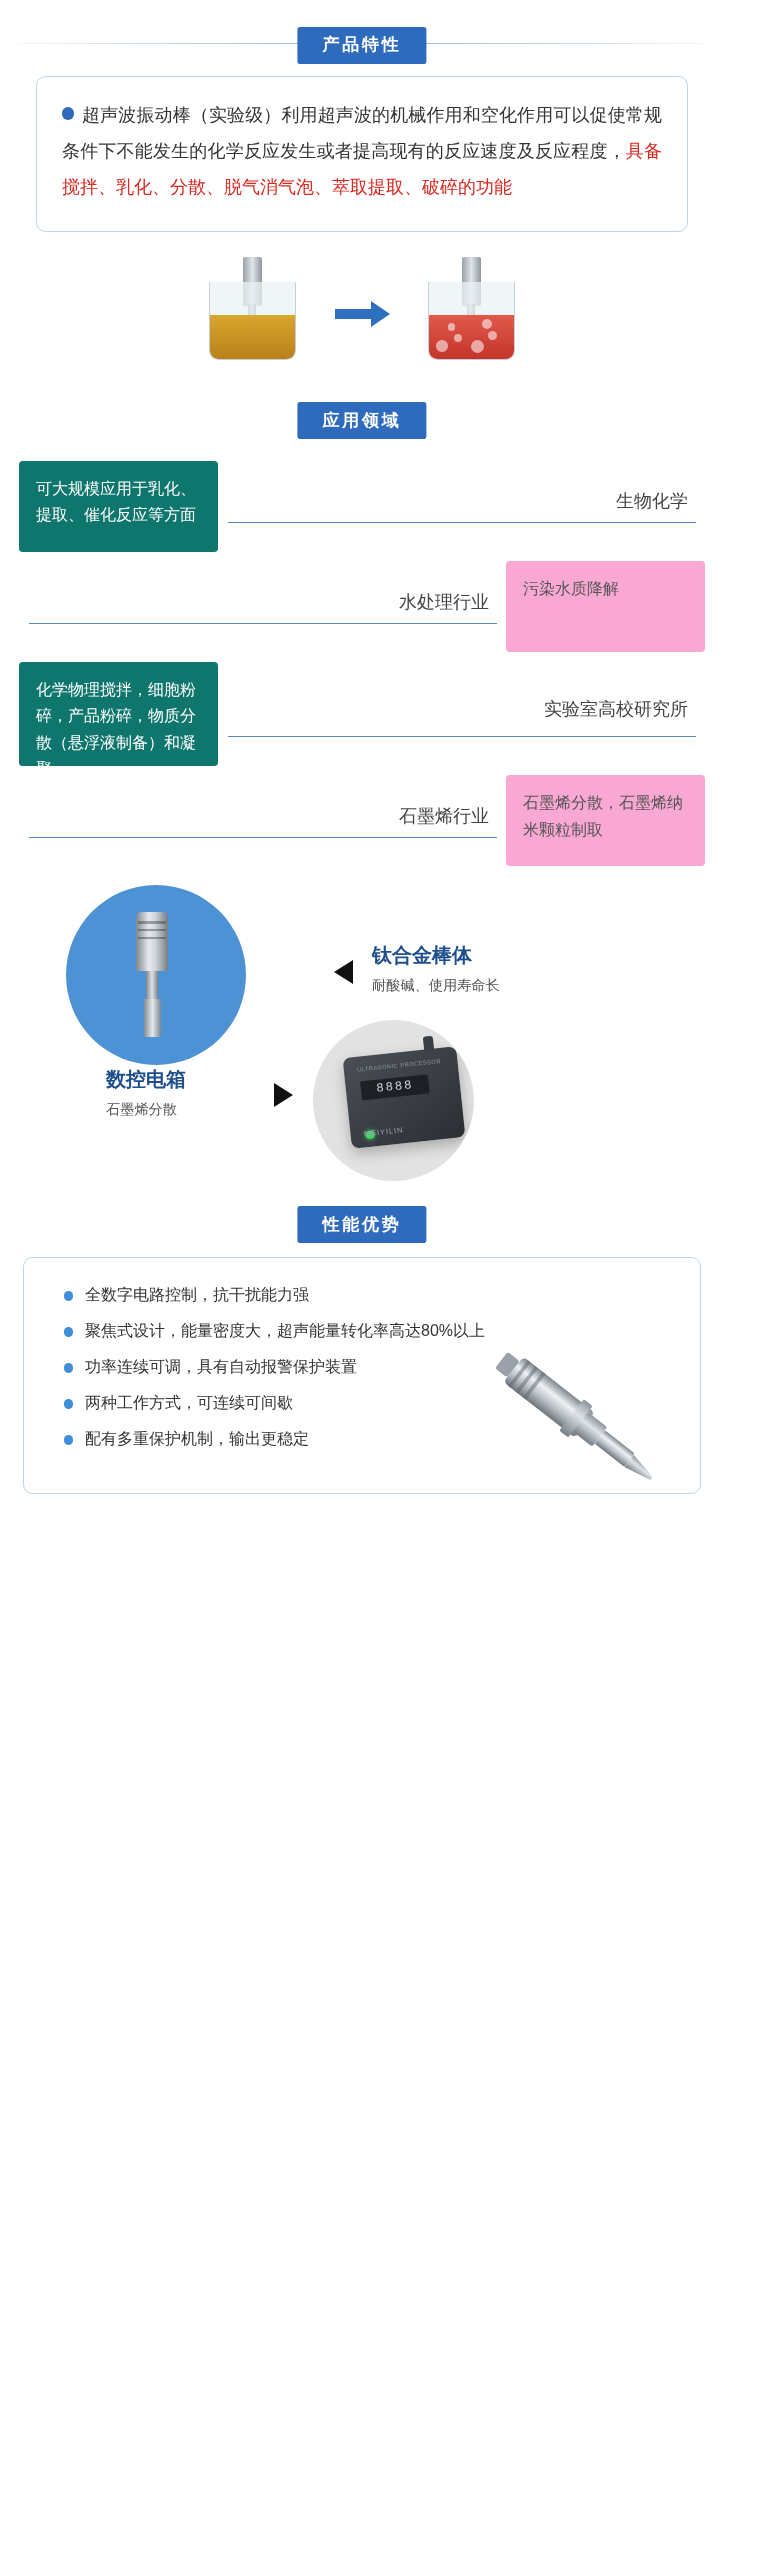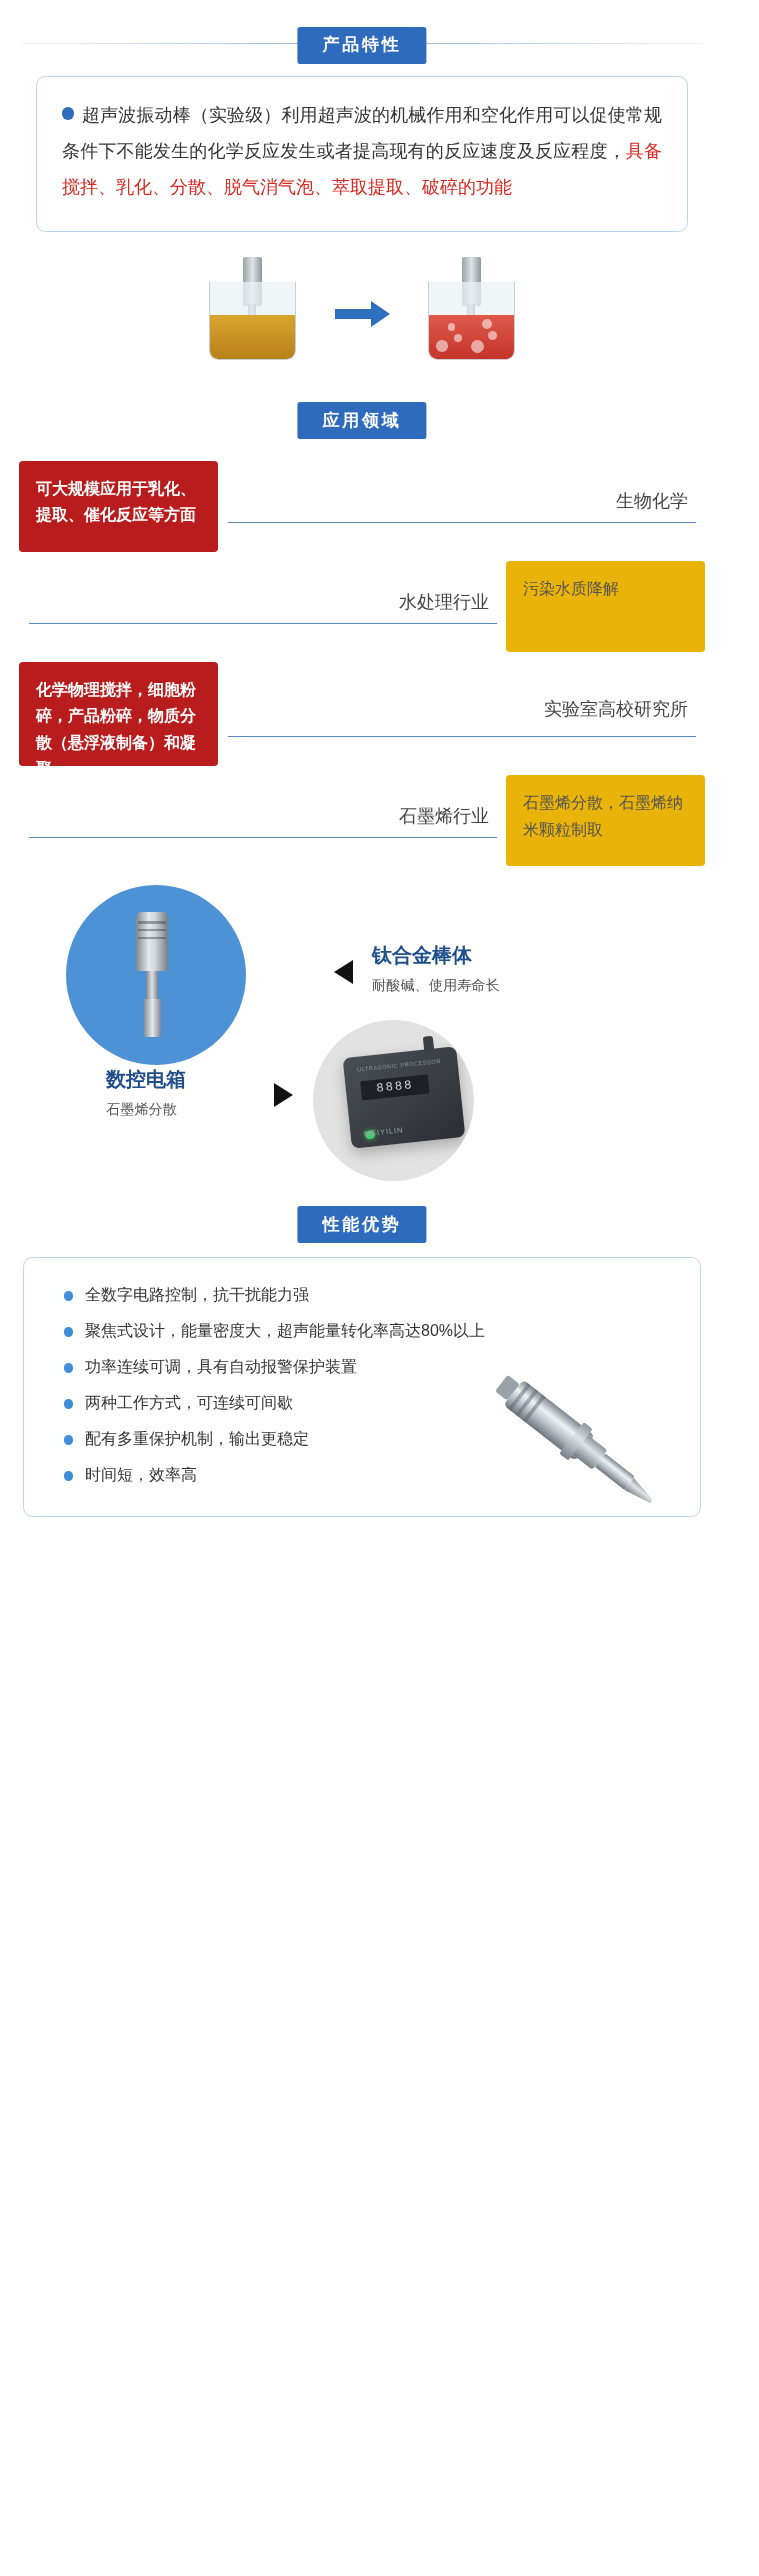--- a/index.html
+++ b/index.html
@@ -148,22 +148,22 @@
     height: 91px;
   }
   .app-row.tall { height: 104px; }
   .app-box {
     width: 199px;
     padding: 15px 17px;
     font-size: 16px;
     line-height: 26.6px;
     border-radius: 3.8px;
   }
-  .app-box.blue { background: #b91c1c; color: #fff; font-weight: bold; }
-  .app-box.gray { background: #eab308; color: #555; }
+  .app-box.blue { background: #0f766e; color: #fff; }
+  .app-box.gray { background: #f9a8d4; color: #555; }
   .app-label {
     flex: 1;
     display: flex;
     flex-direction: column;
     justify-content: center;
     padding: 0 17px;
     position: relative;
   }
   .app-label span {
     font-size: 18px;
@@ -434,21 +434,20 @@
     <div class="pill">性能优势</div>
   </div>
 
   <div class="adv-card">
     <ul class="adv-list">
       <li>全数字电路控制，抗干扰能力强</li>
       <li>聚焦式设计，能量密度大，超声能量转化率高达80%以上</li>
       <li>功率连续可调，具有自动报警保护装置</li>
       <li>两种工作方式，可连续可间歇</li>
       <li>配有多重保护机制，输出更稳定</li>
-      <li>时间短，效率高</li>
     </ul>
 
     <div class="adv-probe">
       <svg width="228" height="142" viewBox="0 0 240 150">
         <defs>
           <linearGradient id="mg" x1="0" y1="0" x2="0" y2="1">
             <stop offset="0%" stop-color="#7d858c"></stop>
             <stop offset="35%" stop-color="#eef2f5"></stop>
             <stop offset="65%" stop-color="#b9c0c7"></stop>
             <stop offset="100%" stop-color="#6d747b"></stop>

